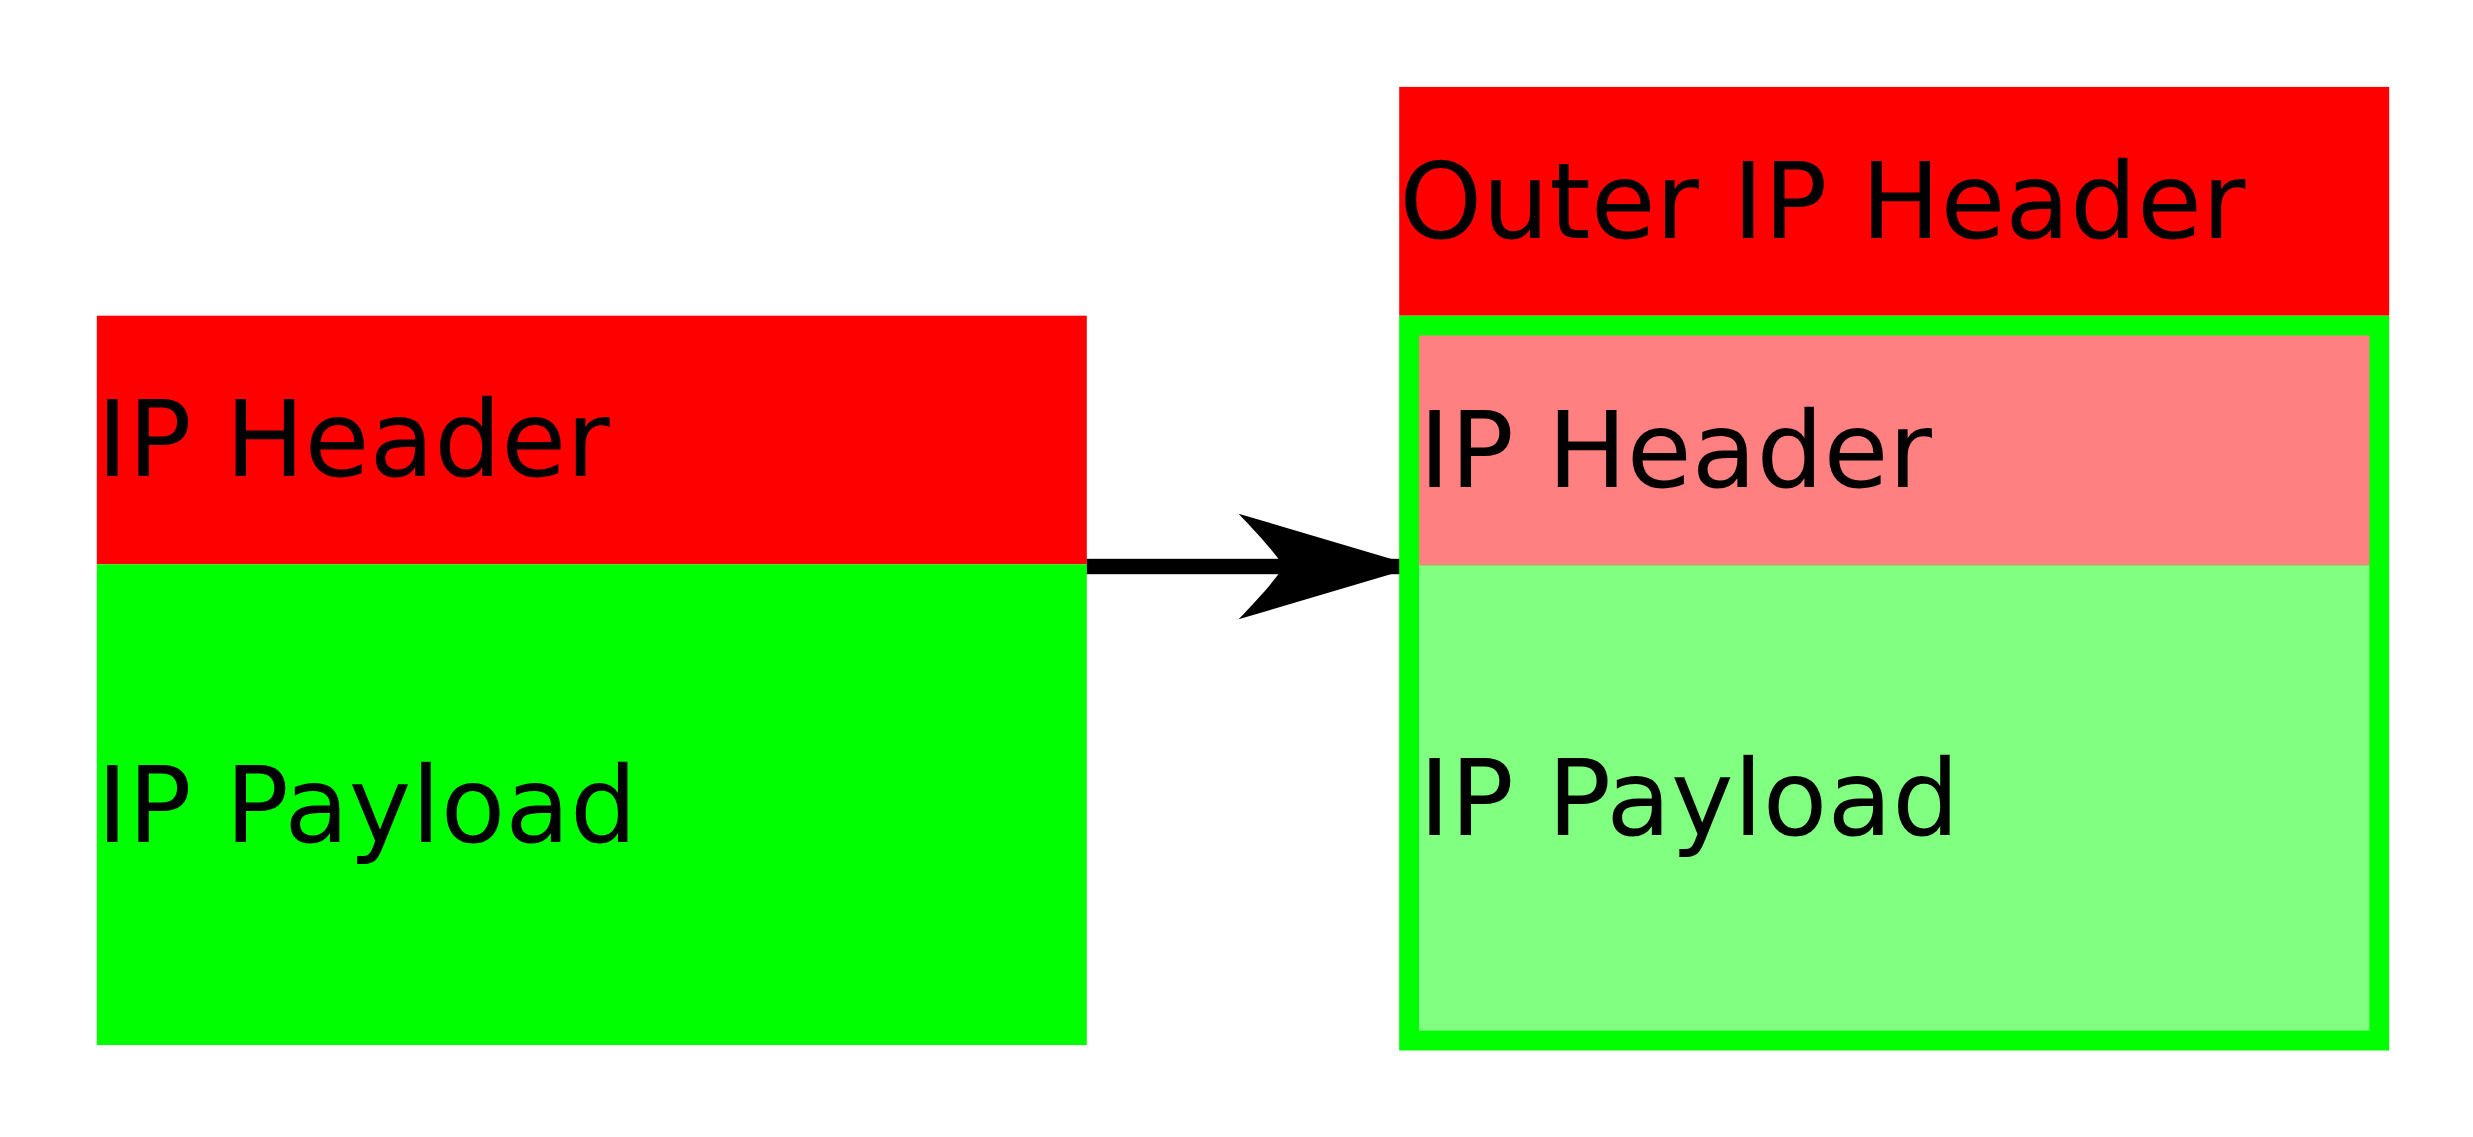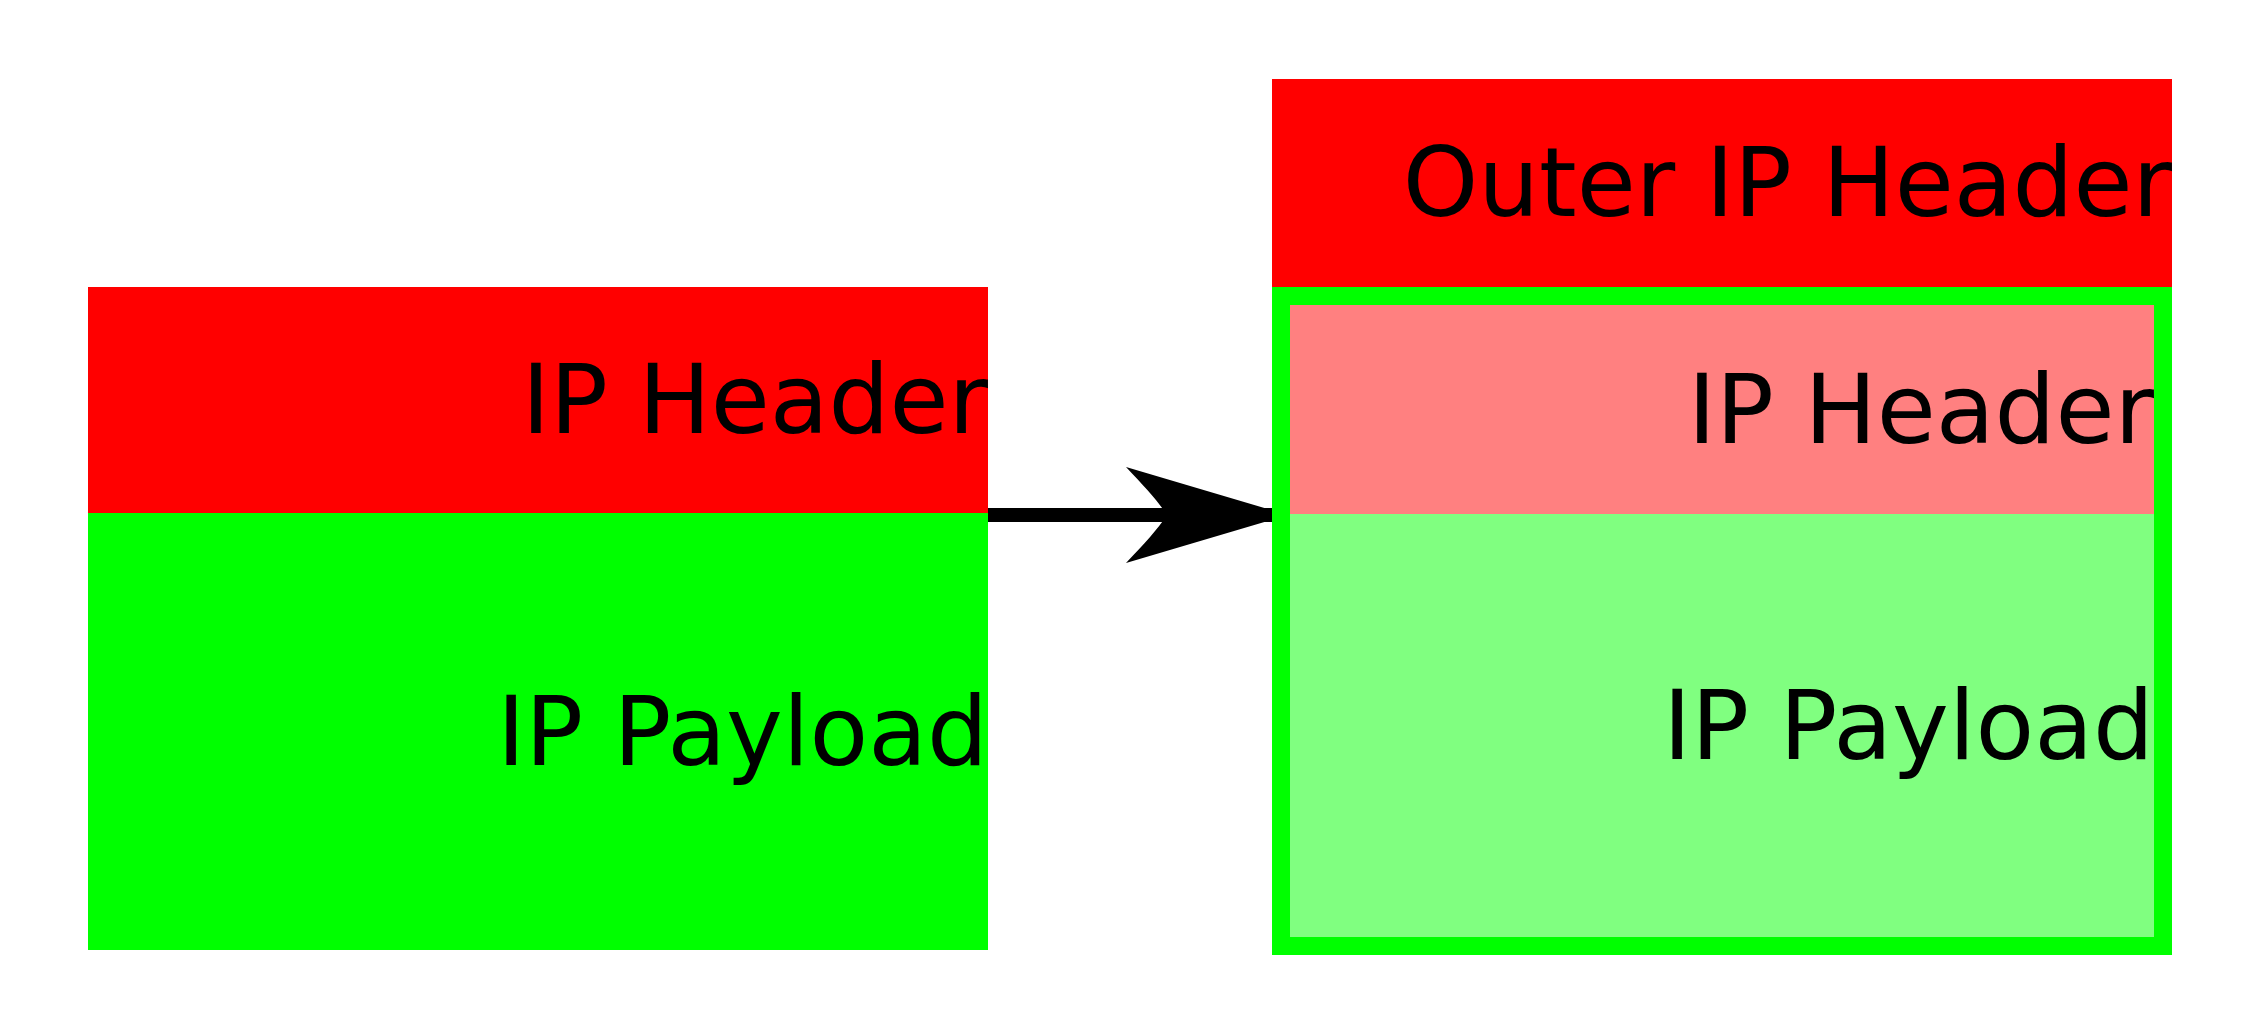--- a/index.html
+++ b/index.html
@@ -12,21 +12,21 @@
     width: 2248px;
     height: 1034px;
     background: #ffffff;
     overflow: hidden;
     font-family: "DejaVu Sans", "Liberation Sans", sans-serif;
   }
   .block {
     position: absolute;
     display: flex;
     align-items: center;
-    justify-content: flex-end;
+    justify-content: flex-start;
   }
   .block .label {
     color: #000000;
     font-size: 96px;
     line-height: 1;
     white-space: nowrap;
   }
   
   #orig-header {
     left: 88px; top: 287px; width: 900px; height: 226px;

